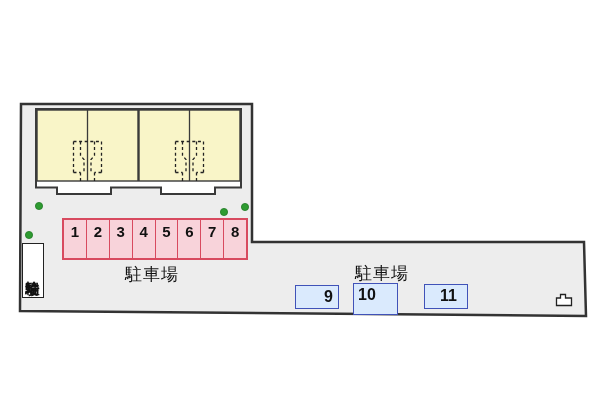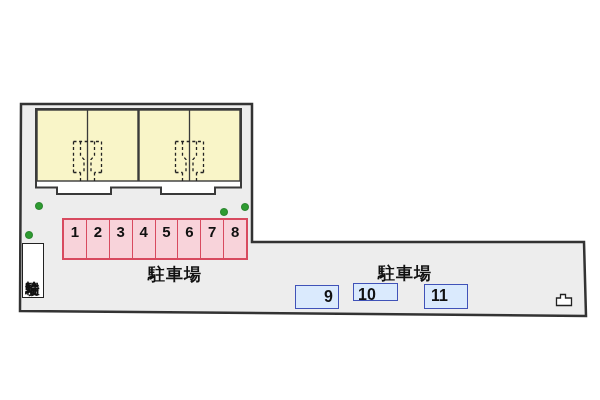--- a/index.html
+++ b/index.html
@@ -2,21 +2,21 @@
 <html style="--site-fill: #ededed; --outline: #333333; --building-fill: #f9f5c8; --red-border: #d84a5f; --red-fill: #f8d3da; --blue-border: #4052b8; --blue-fill: #daeafd; --tree-green: #2e9b31;"><head>
 <meta charset="utf-8">
 <style>
   html,body{margin:0;padding:0;background:#fff;}
   .canvas{
     position:relative;width:600px;height:400px;background:#fff;overflow:hidden;
     font-family:"Liberation Sans", sans-serif;color:#111;
   }
   .plan-svg{position:absolute;left:0;top:0;}
   .lbl{position:absolute;color:#111;white-space:nowrap;}
-  .lbl-parking{font-size:17px;font-weight:bold;text-align:right;letter-spacing:1px;}
+  .lbl-parking{font-size:17px;font-weight:normal;text-align:center;letter-spacing:1px;}
   .bicycle-box{
     position:absolute;left:22px;top:243px;width:20px;height:53px;
     background:#fff;border:1.6px solid #222;
     writing-mode:vertical-rl;text-orientation:upright;
     font-size:14px;font-weight:bold;line-height:20px;letter-spacing:1px;
     display:flex;align-items:center;justify-content:center;
   }
   .red-row{
     position:absolute;left:62px;top:218px;width:186px;height:42px;
     background:var(--red-fill);border:2px solid var(--red-border);
@@ -25,22 +25,22 @@
   .red-cell{
     flex:1;border-left:1.6px solid var(--red-border);
     text-align:center;font-size:15px;font-weight:bold;padding-top:3px;
   }
   .red-cell:first-child{border-left:none;}
   .blue-space{
     position:absolute;background:var(--blue-fill);border:1.8px solid var(--blue-border);
     font-size:16px;font-weight:bold;box-sizing:border-box;line-height:21px;
   }
   .blue-9{left:295px;top:285px;width:44px;height:24px;text-align:right;padding-right:5px;}
-  .blue-10{left:353px;top:283px;width:45px;height:18px;text-align:left;padding-left:4px;}
-  .blue-11{left:424px;top:284px;width:44px;height:25px;text-align:right;padding-right:19px;}
+  .blue-10{left:353px;top:283px;width:45px;height:32px;text-align:left;padding-left:4px;}
+  .blue-11{left:424px;top:284px;width:44px;height:25px;text-align:right;padding-right:10px;}
   .garbage-label{left:511px;top:274px;font-size:16px;font-weight:bold;letter-spacing:0.5px;}
 </style>
 </head>
 <body>
 
 <div class="canvas">
 
   <svg class="plan-svg" width="600" height="400" viewBox="0 0 600 400">
 
     <path d="M21,104 L252,104 L252,242 L584,242 L586,316 L20,311 Z" style="fill:var(--site-fill);stroke:var(--outline);" stroke-width="2.5"></path>

